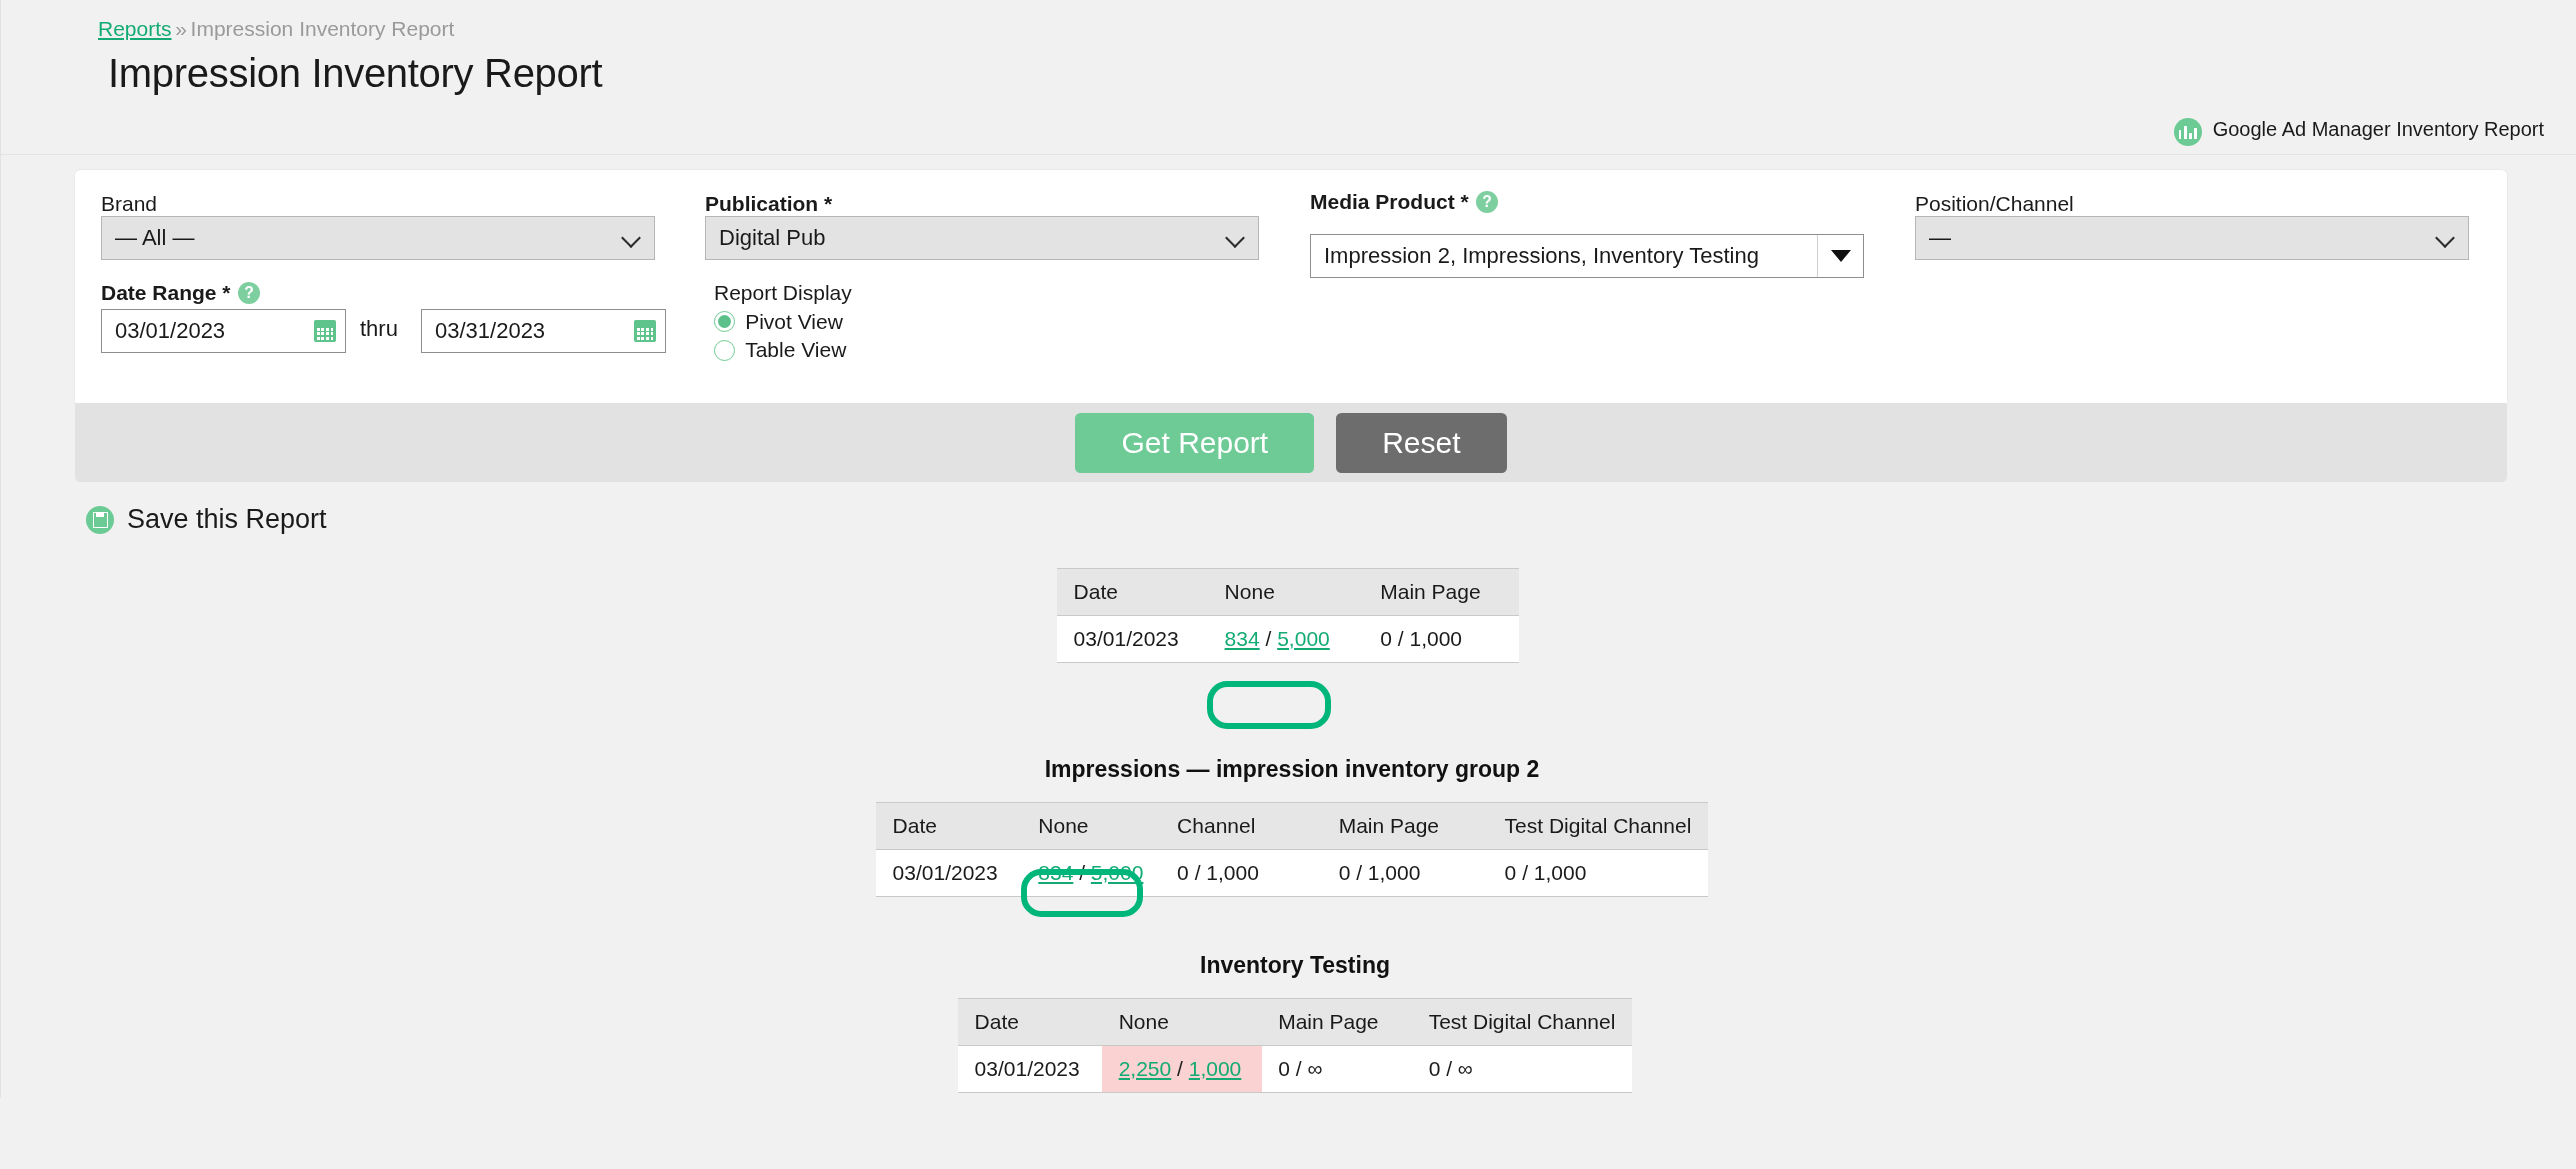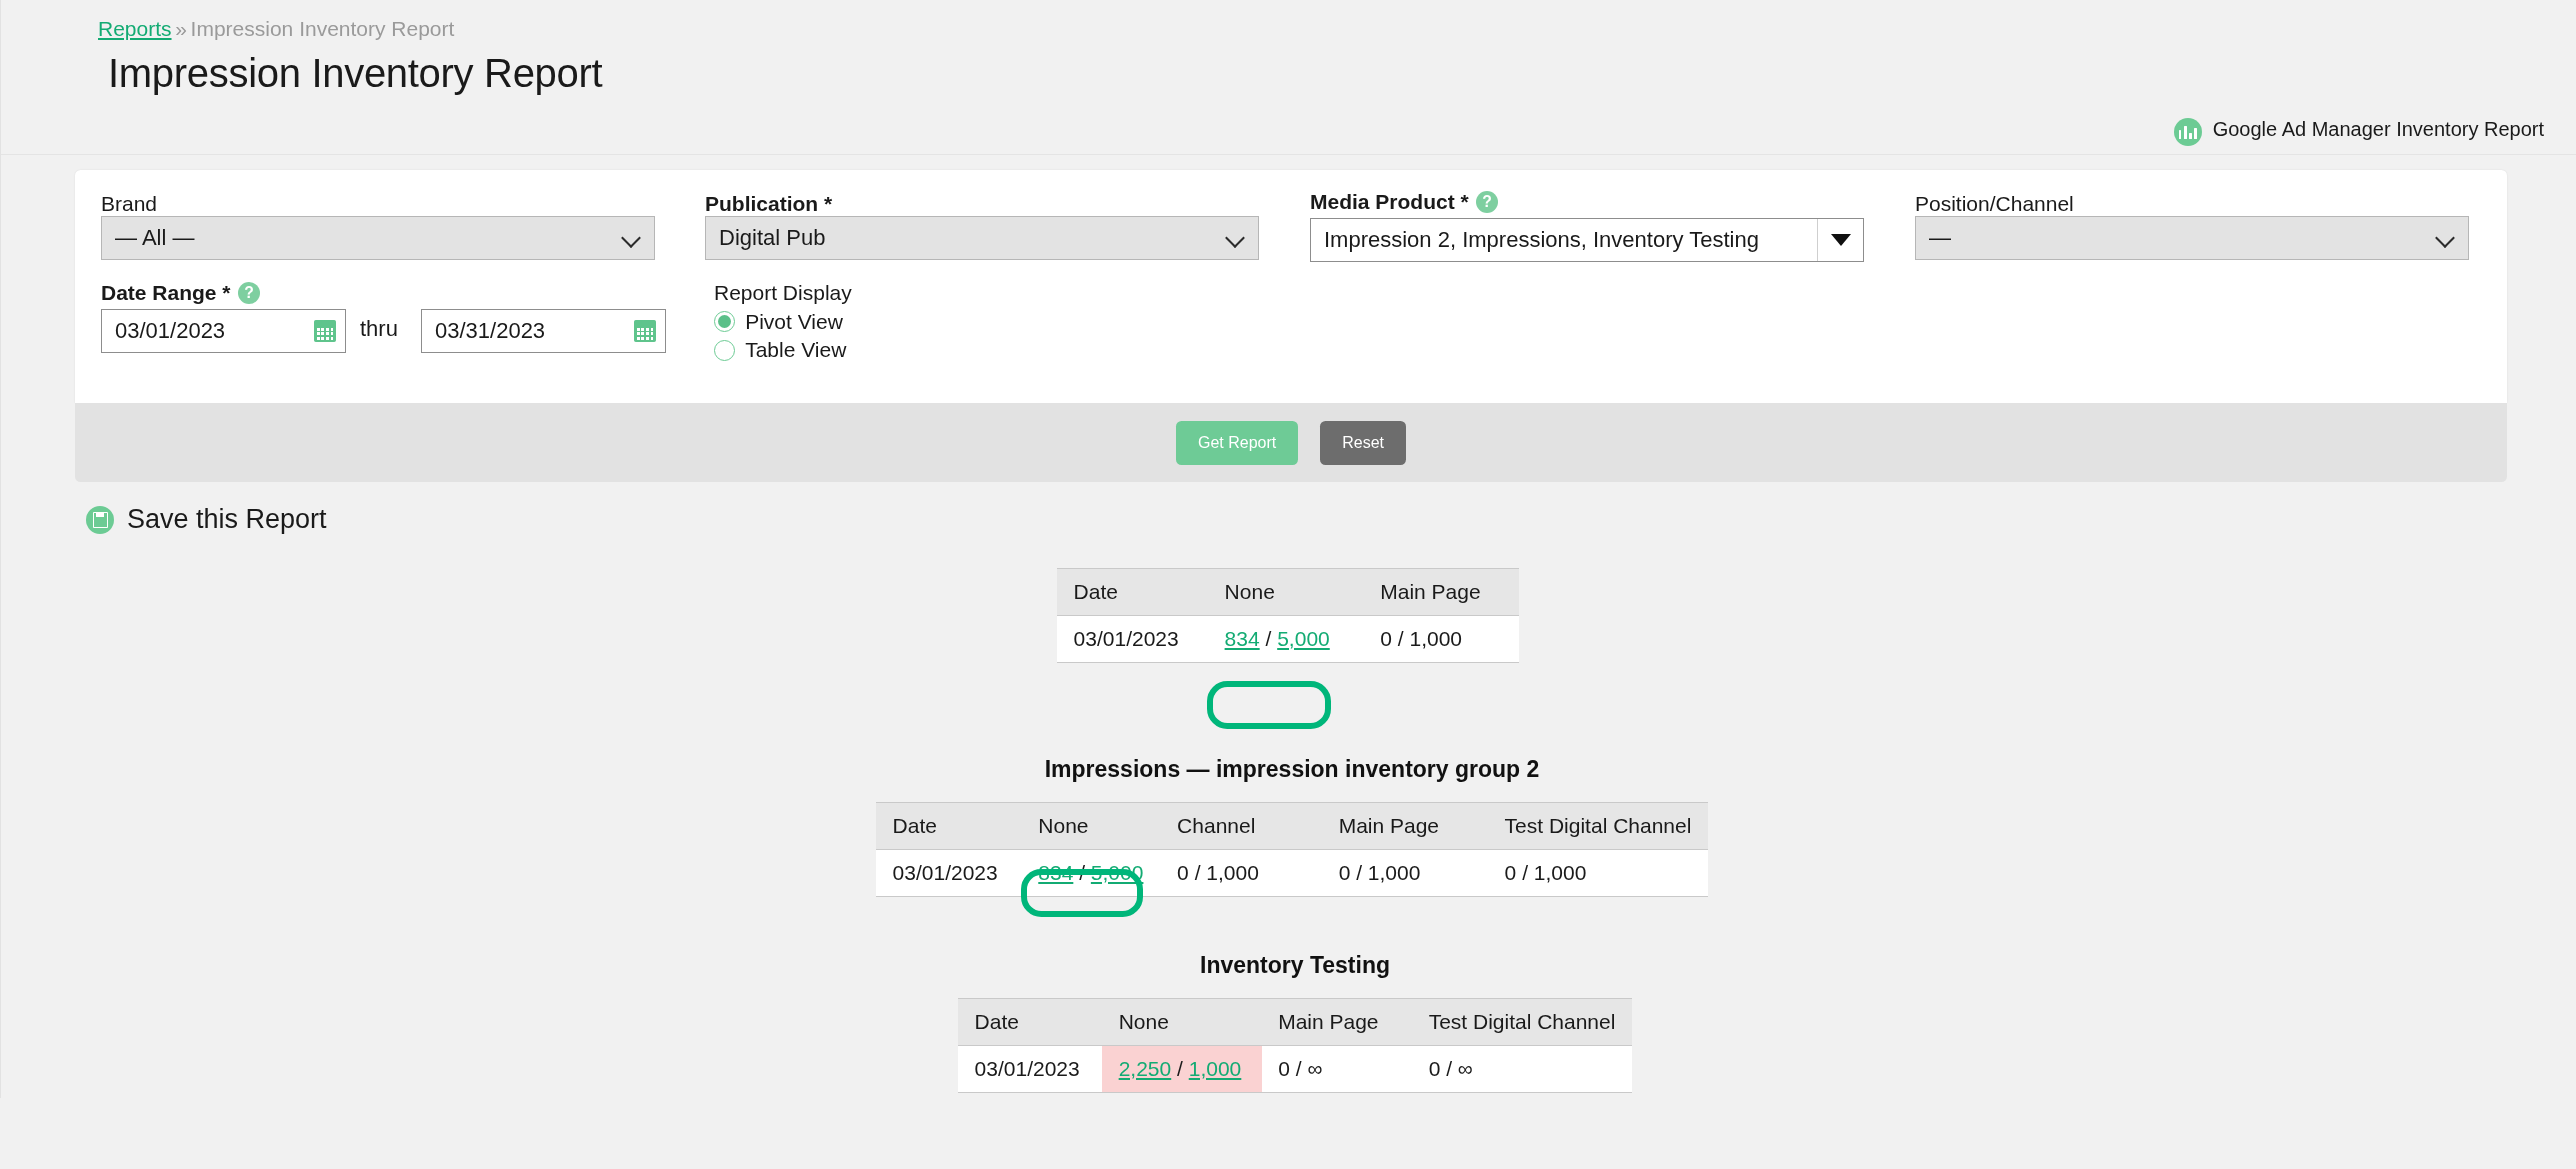--- a/index.html
+++ b/index.html
@@ -156,23 +156,23 @@
 
   
   .btn-bar {
     position: absolute; left: 74px; top: 403px;
     width: 2432px; height: 79px;
     background: #e2e2e2;
     border-radius: 0 0 5.5px 5.5px;
     display: flex; align-items: center; justify-content: center; gap: 22px;
   }
   .btn {
-    font-size: 16px; color: #fff;
+    font-size: 30px; color: #fff;
     border: none; border-radius: 5.5px;
-    padding: 13px 22px; cursor: pointer;
+    padding: 13px 46px; cursor: pointer;
     font-family: inherit;
   }
   .btn-green { background: #6ecb96; }
   .btn-gray { background: #6d6d6d; }
 
   
   .save-link {
     position: absolute; left: 85px; top: 504px;
     display: flex; align-items: center; gap: 13px;
     font-size: 27px; color: #1a1a1a;
@@ -262,21 +262,21 @@
     <div class="field-label req" style="left:630px; top:22px;">Publication *</div>
     <div class="select-box" style="left:630px; top:46px; width:554px;">
       <span class="val">Digital Pub</span>
       <span class="chev"></span>
     </div>
 
     <div class="field-label req" style="left:1235px; top:20.3px;">
       <span>Media Product *</span>
       <span class="help-icon">?</span>
     </div>
-    <div class="select-white" style="left:1235px; top:48px; width:554px;">
+    <div class="select-white" style="left:1235px; top:64px; width:554px;">
       <span class="val">Impression 2, Impressions, Inventory Testing</span>
       <span class="arrowbtn">
           <span class="tri-down"></span>
         </span>
     </div>
 
     <div class="field-label" style="left:1840px; top:22px;">Position/Channel</div>
     <div class="select-box" style="left:1840px; top:46px; width:554px;">
       <span class="val">—</span>
       <span class="chev"></span>

